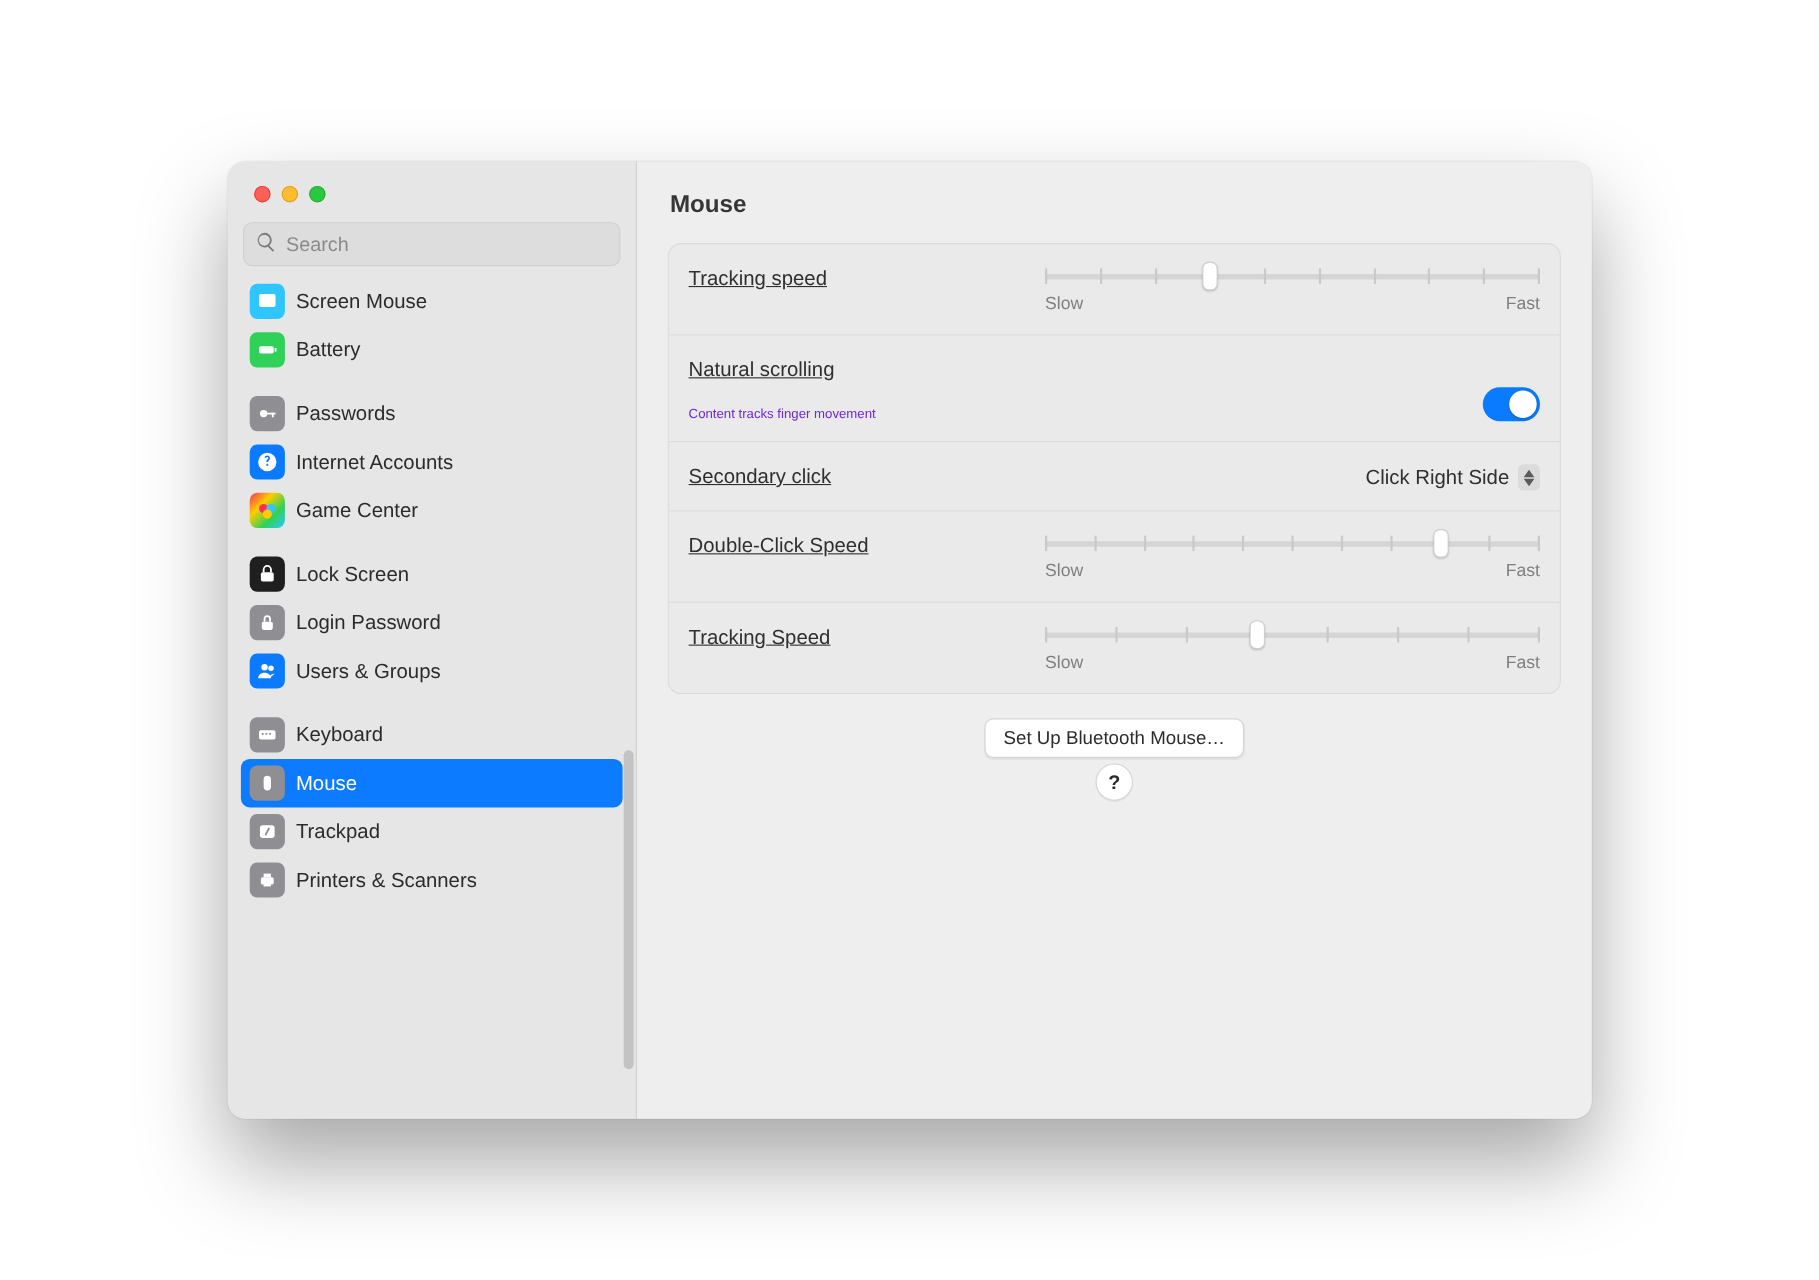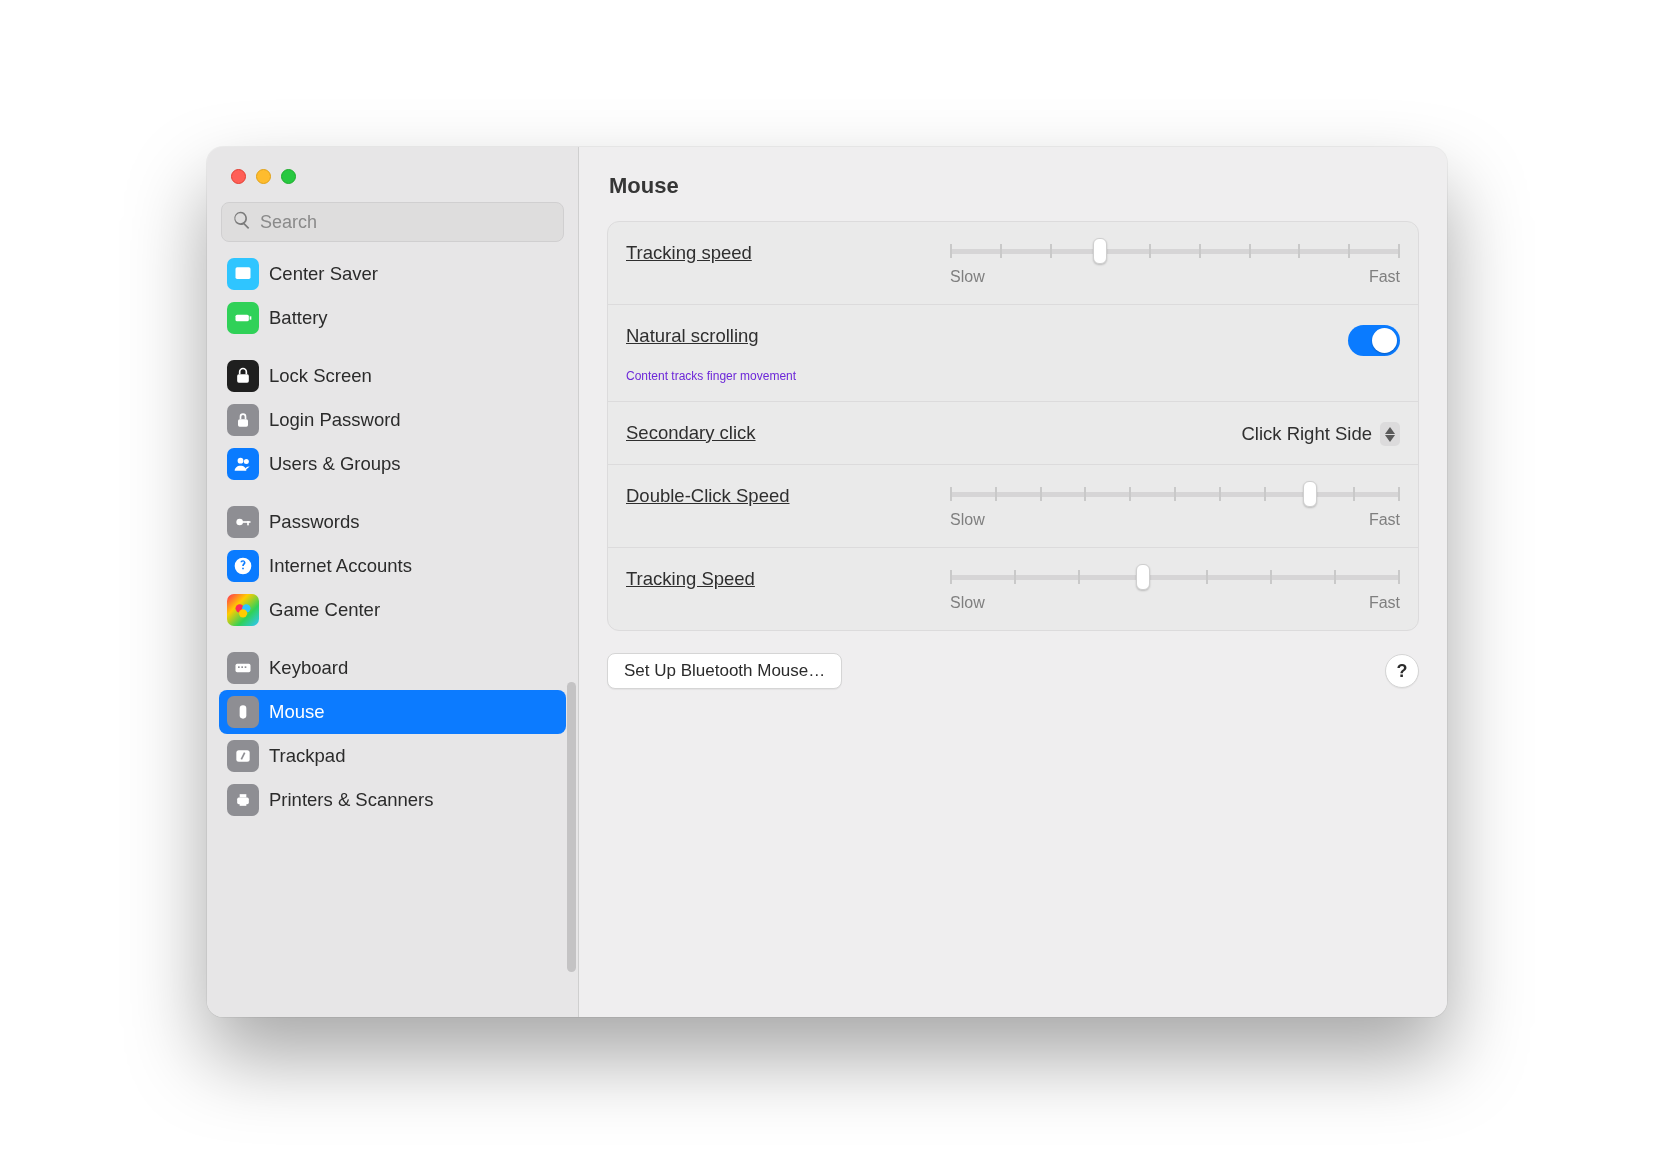--- a/index.html
+++ b/index.html
@@ -224,24 +224,25 @@
     flex-direction:column;
     align-items:center;
     justify-content:center;
     gap:1px;
   }
   .updown svg{width:10px; height:7px; fill:#5a5a5a; display:block;}
 
   
   .footer{
     display:flex;
-    justify-content:space-between;
+    justify-content:center;
     align-items:center;
-    gap:16px;
+    gap:5px;
     margin-top:22px;
+    flex-direction:column;
   }
   .btn{
     background:#fff;
     border:1px solid #d5d5d5;
     border-radius:8px;
     padding:7px 16px;
     font-size:17px;
     color:#2b2b2b;
     box-shadow:0 1px 1px rgba(0,0,0,.05);
   }
@@ -284,61 +285,30 @@
 
     <div class="nav-scroll">
       <div id="nav-container">
           <div class="nav-group">
             <div class="nav-item">
               <div class="nav-icon" style="background: rgb(47, 197, 255);">
                 <svg viewBox="0 0 24 24" fill="#fff">
                   <rect x="3" y="4" width="18" height="14" rx="2"></rect>
                 </svg>
               </div>
-              <span class="nav-label">Center Saver</span>
+              <span class="nav-label">Screen Mouse</span>
             </div>
             <div class="nav-item">
               <div class="nav-icon" style="background: rgb(48, 209, 88);">
                 <svg viewBox="0 0 24 24" fill="#fff">
                   <rect x="3" y="8" width="16" height="8" rx="2"></rect>
                   <rect x="20" y="10" width="2" height="4"></rect>
                 </svg>
               </div>
               <span class="nav-label">Battery</span>
-            </div>
-          </div>
-          <div class="nav-group">
-            <div class="nav-item">
-              <div class="nav-icon" style="background: rgb(31, 31, 31);">
-                <svg viewBox="0 0 24 24" fill="#fff">
-                  <rect x="5" y="10" width="14" height="10" rx="2"></rect>
-                  <path d="M8 10V7a4 4 0 018 0v3" fill="none" stroke="#fff" stroke-width="2"></path>
-                </svg>
-              </div>
-              <span class="nav-label">Lock Screen</span>
-            </div>
-            <div class="nav-item">
-              <div class="nav-icon" style="background: rgb(142, 142, 147);">
-                <svg viewBox="0 0 24 24" fill="#fff">
-                  <rect x="6" y="11" width="12" height="9" rx="2"></rect>
-                  <path d="M9 11V8a3 3 0 016 0v3" fill="none" stroke="#fff" stroke-width="2"></path>
-                </svg>
-              </div>
-              <span class="nav-label">Login Password</span>
-            </div>
-            <div class="nav-item">
-              <div class="nav-icon" style="background: rgb(10, 123, 255);">
-                <svg viewBox="0 0 24 24" fill="#fff">
-                  <circle cx="9" cy="8" r="3.5"></circle>
-                  <circle cx="16" cy="9" r="3"></circle>
-                  <path d="M2 20c0-3.5 3-6 7-6s7 2.5 7 6"></path>
-                  <path d="M14 20c0-2.5 2-5 6-5"></path>
-                </svg>
-              </div>
-              <span class="nav-label">Users &amp; Groups</span>
             </div>
           </div>
           <div class="nav-group">
             <div class="nav-item">
               <div class="nav-icon" style="background: rgb(142, 142, 147);">
                 <svg viewBox="0 0 24 24" fill="#fff">
                   <circle cx="8" cy="12" r="4"></circle>
                   <rect x="11" y="11" width="10" height="2"></rect>
                   <rect x="17" y="11" width="2" height="5"></rect>
                 </svg>
@@ -359,20 +329,51 @@
                   <circle cx="8" cy="10" r="5" fill="#ff2d55"></circle>
                   <circle cx="16" cy="10" r="5" fill="#2fc5ff"></circle>
                   <circle cx="12" cy="16" r="5" fill="#ffcc00"></circle>
                 </svg>
               </div>
               <span class="nav-label">Game Center</span>
             </div>
           </div>
           <div class="nav-group">
             <div class="nav-item">
+              <div class="nav-icon" style="background: rgb(31, 31, 31);">
+                <svg viewBox="0 0 24 24" fill="#fff">
+                  <rect x="5" y="10" width="14" height="10" rx="2"></rect>
+                  <path d="M8 10V7a4 4 0 018 0v3" fill="none" stroke="#fff" stroke-width="2"></path>
+                </svg>
+              </div>
+              <span class="nav-label">Lock Screen</span>
+            </div>
+            <div class="nav-item">
+              <div class="nav-icon" style="background: rgb(142, 142, 147);">
+                <svg viewBox="0 0 24 24" fill="#fff">
+                  <rect x="6" y="11" width="12" height="9" rx="2"></rect>
+                  <path d="M9 11V8a3 3 0 016 0v3" fill="none" stroke="#fff" stroke-width="2"></path>
+                </svg>
+              </div>
+              <span class="nav-label">Login Password</span>
+            </div>
+            <div class="nav-item">
+              <div class="nav-icon" style="background: rgb(10, 123, 255);">
+                <svg viewBox="0 0 24 24" fill="#fff">
+                  <circle cx="9" cy="8" r="3.5"></circle>
+                  <circle cx="16" cy="9" r="3"></circle>
+                  <path d="M2 20c0-3.5 3-6 7-6s7 2.5 7 6"></path>
+                  <path d="M14 20c0-2.5 2-5 6-5"></path>
+                </svg>
+              </div>
+              <span class="nav-label">Users &amp; Groups</span>
+            </div>
+          </div>
+          <div class="nav-group">
+            <div class="nav-item">
               <div class="nav-icon" style="background: rgb(142, 142, 147);">
                 <svg viewBox="0 0 24 24" fill="#fff">
                   <rect x="3" y="7" width="18" height="10" rx="2"></rect>
                   <rect x="6" y="10" width="2" height="2" fill="#8e8e93"></rect>
                   <rect x="10" y="10" width="2" height="2" fill="#8e8e93"></rect>
                   <rect x="14" y="10" width="2" height="2" fill="#8e8e93"></rect>
                 </svg>
               </div>
               <span class="nav-label">Keyboard</span>
             </div>
@@ -437,21 +438,21 @@
                 <div class="slider-thumb" style="left:33.33333333333333%"></div>
               </div>
               <div class="slider-labels">
                 <span>Slow</span>
                 <span>Fast</span>
               </div>
             </div>
         </div>
       </div>
 
-      <div class="row" style="align-items:flex-start">
+      <div class="row" style="align-items:flex-end">
         <div class="row-text">
           <div class="row-label">Natural scrolling</div>
           <div class="row-sub">Content tracks finger movement</div>
         </div>
         <div class="row-control">
           <div class="toggle"></div>
         </div>
       </div>
 
       <div class="row" style="align-items:flex-start">

